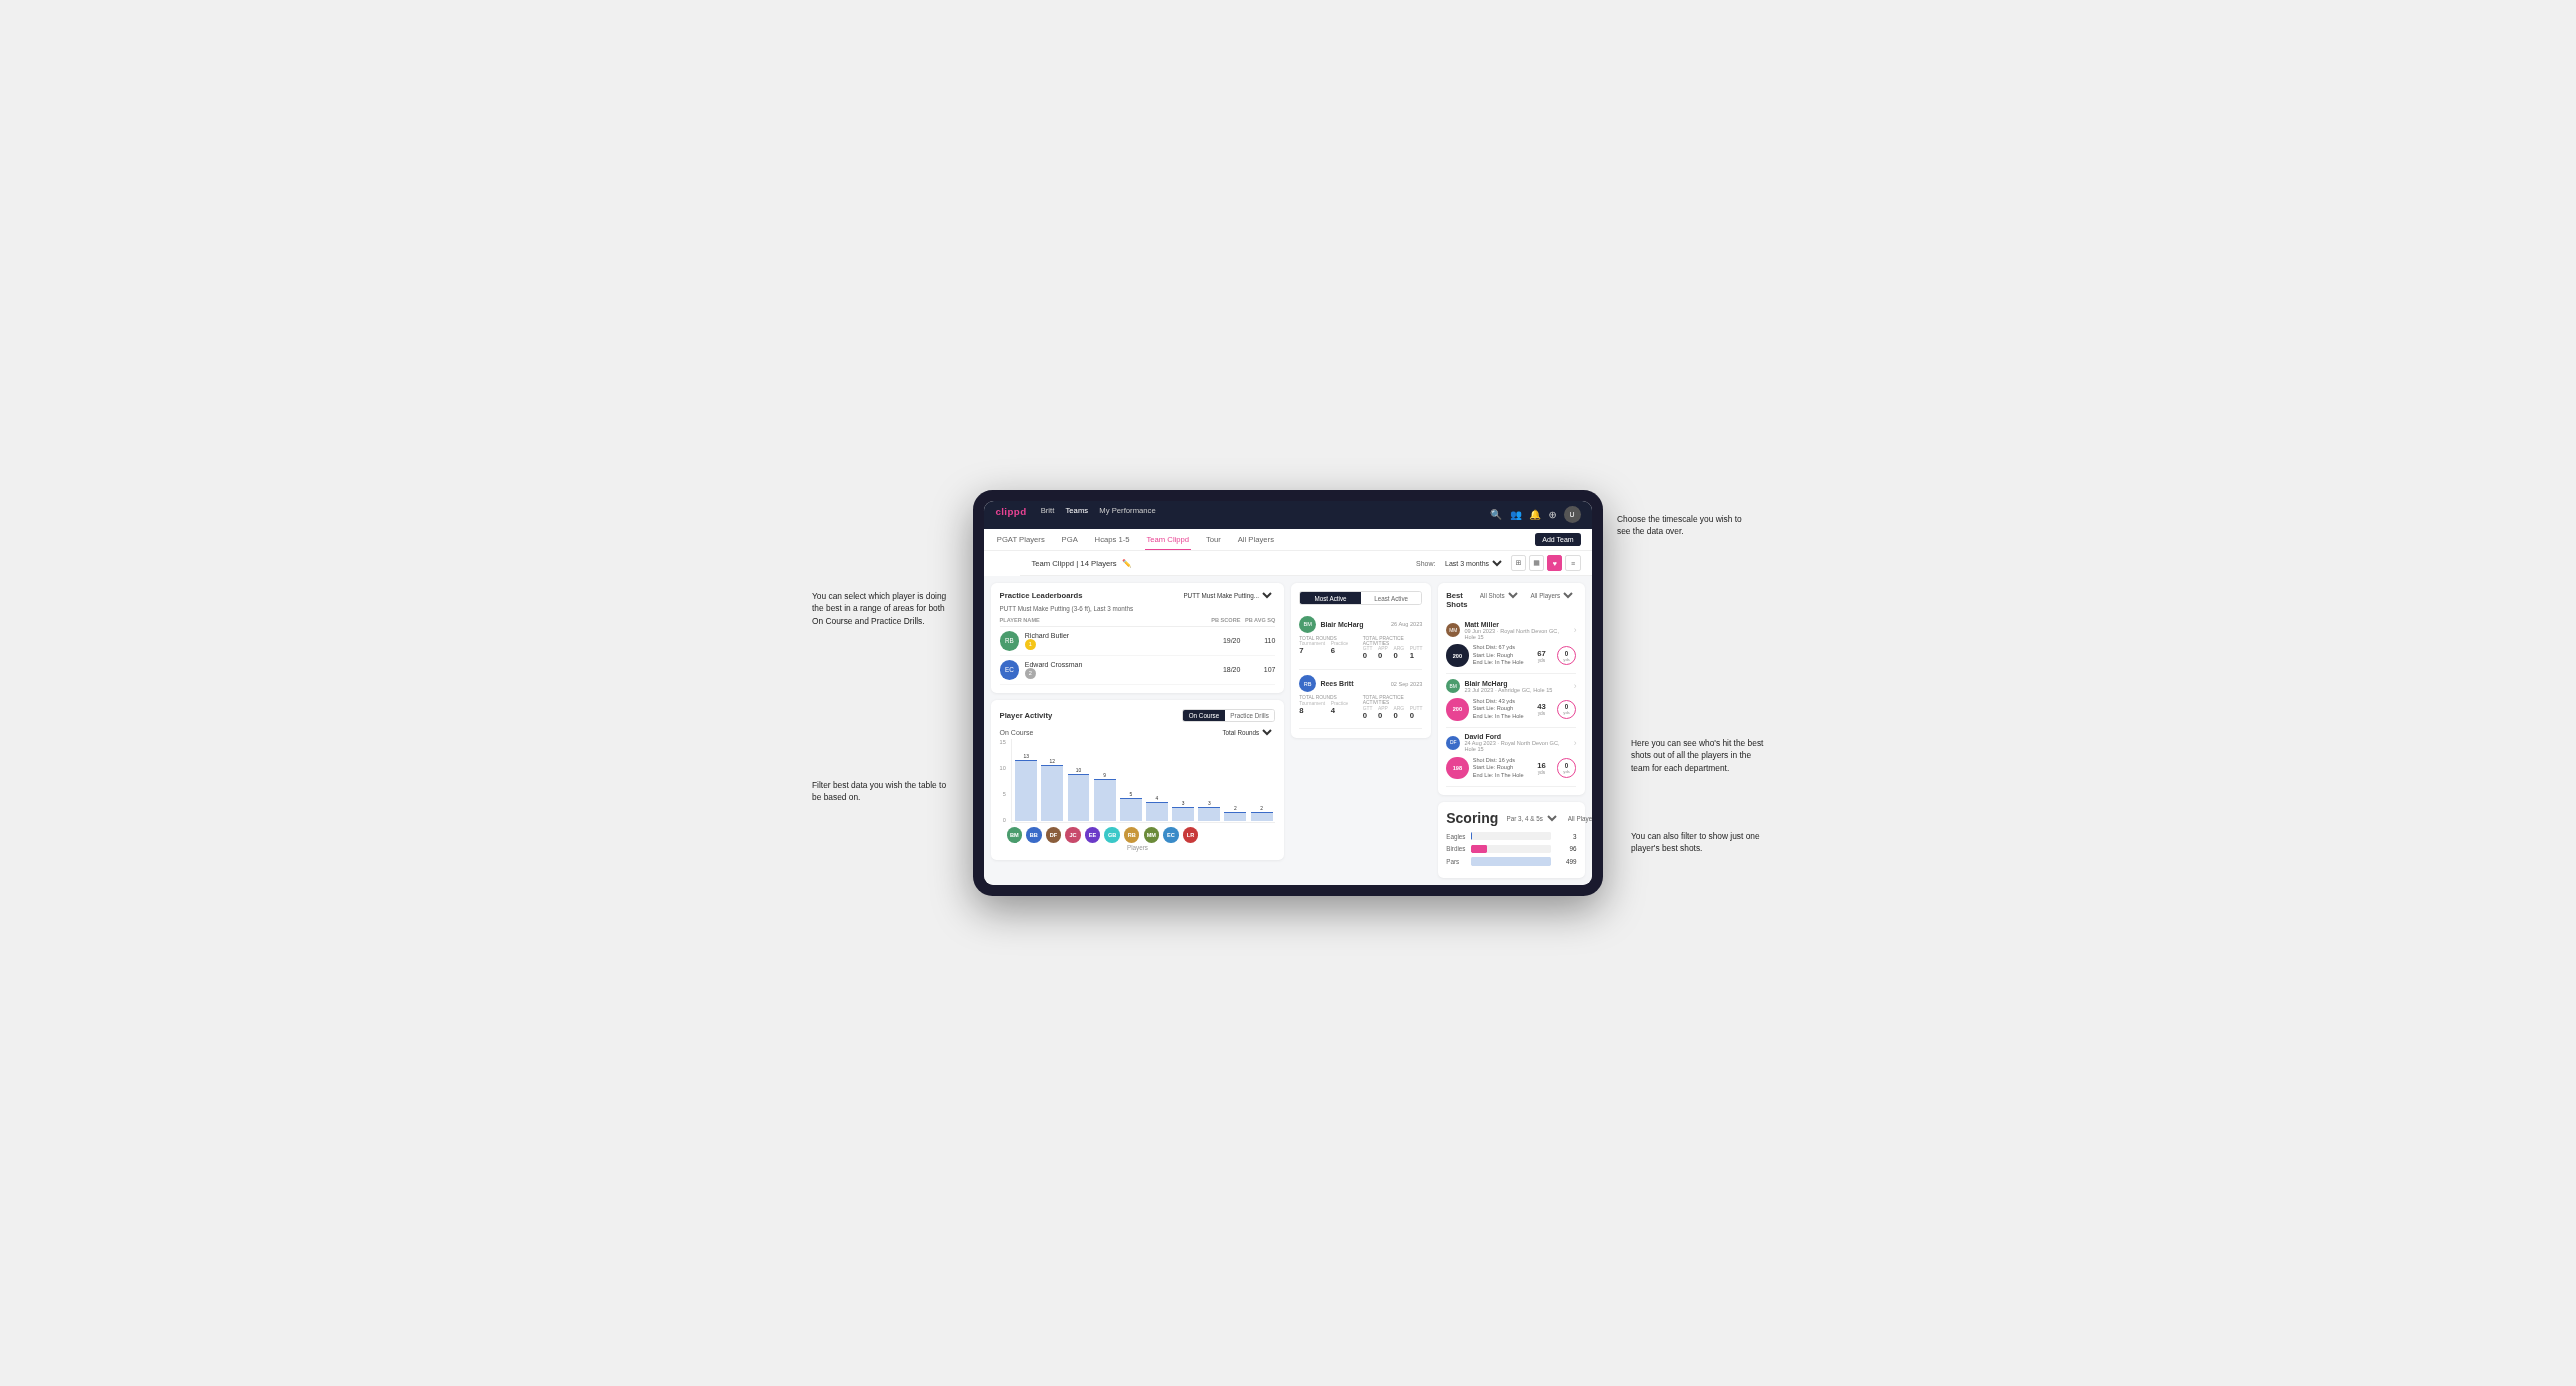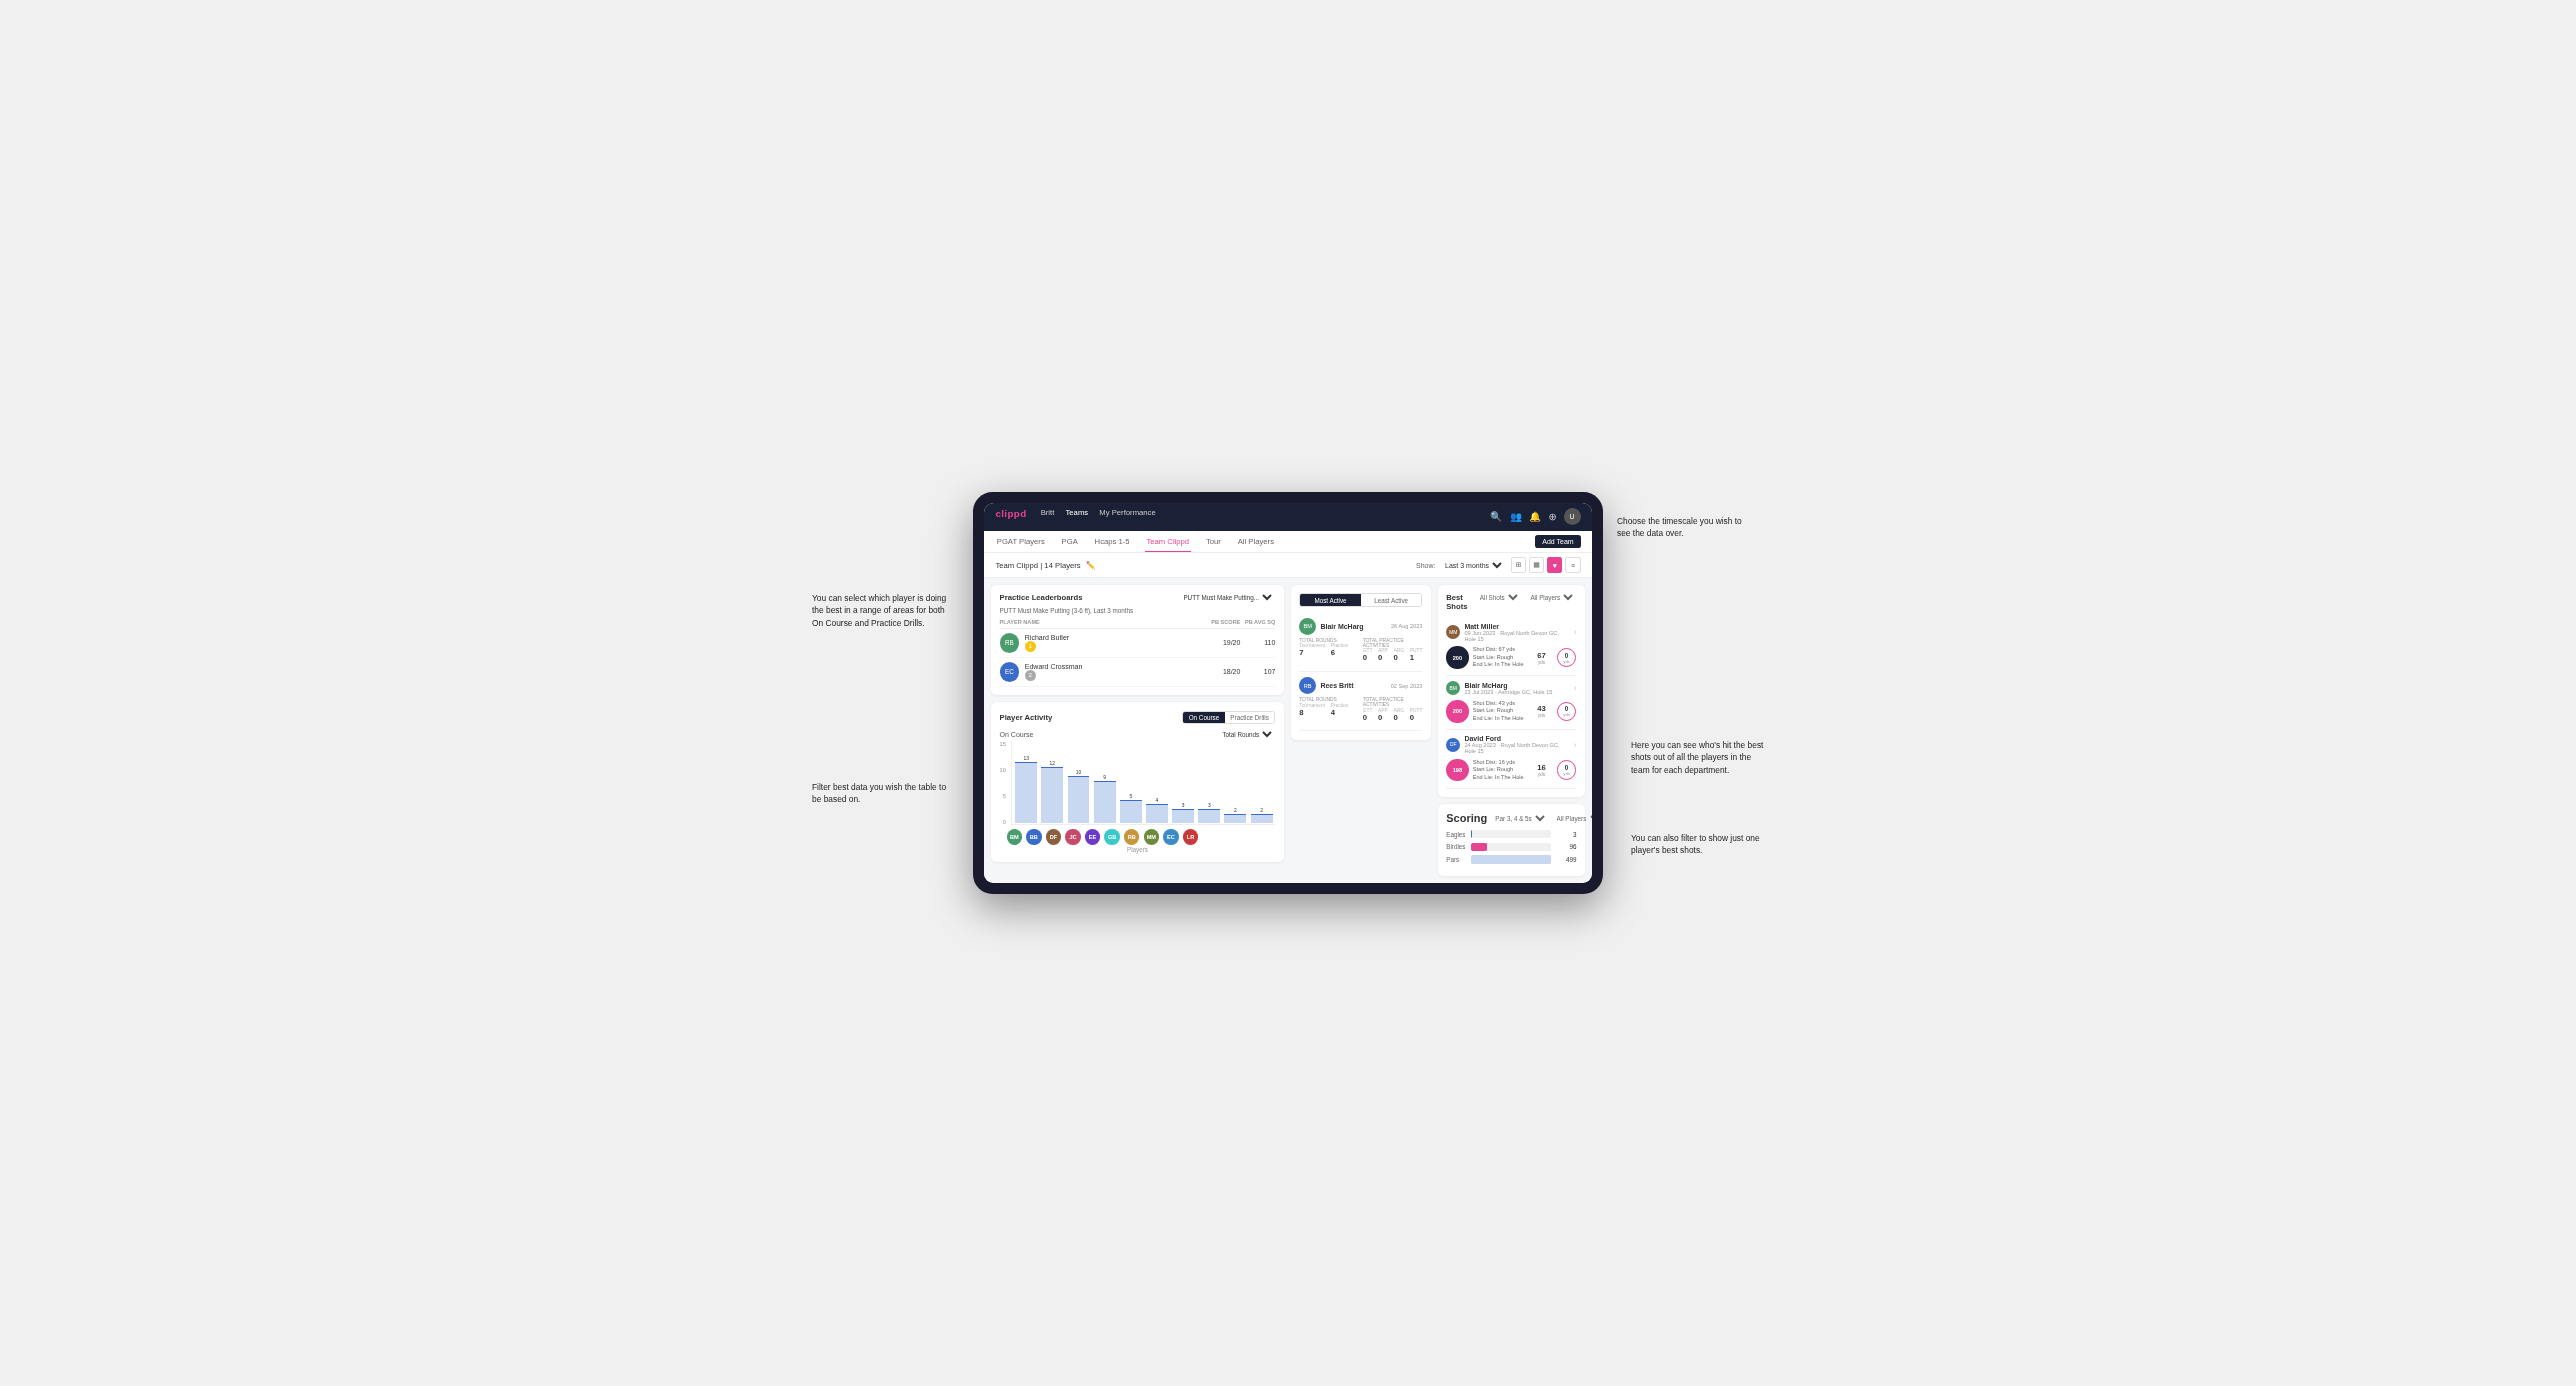--- a/index.html
+++ b/index.html
@@ -171,20 +171,21 @@
     }
 
     
     .team-header {
       display: flex;
       align-items: center;
       padding: 4.2px 11.2px;
       background: #fff;
       border-bottom: 0.7px solid #eee;
       gap: 5.6px;
+      margin-left: 36px;
     }
     .team-name {
       font-size: 7.7px;
       color: #333;
       font-weight: 500;
     }
     .edit-icon {
       color: #999;
       font-size: 7.7px;
       cursor: pointer;
@@ -661,21 +662,21 @@
       color: #999;
     }
 
     
     .scoring-header {
       display: flex;
       align-items: center;
       gap: 4.2px;
     }
     .scoring-title {
-      font-size: 11px;
+      font-size: 14px;
       font-weight: 600;
       color: #333;
     }
     .scoring-filter {
       font-size: 6.3px;
       color: #666;
       border: none;
       background: transparent;
       cursor: pointer;
     }

